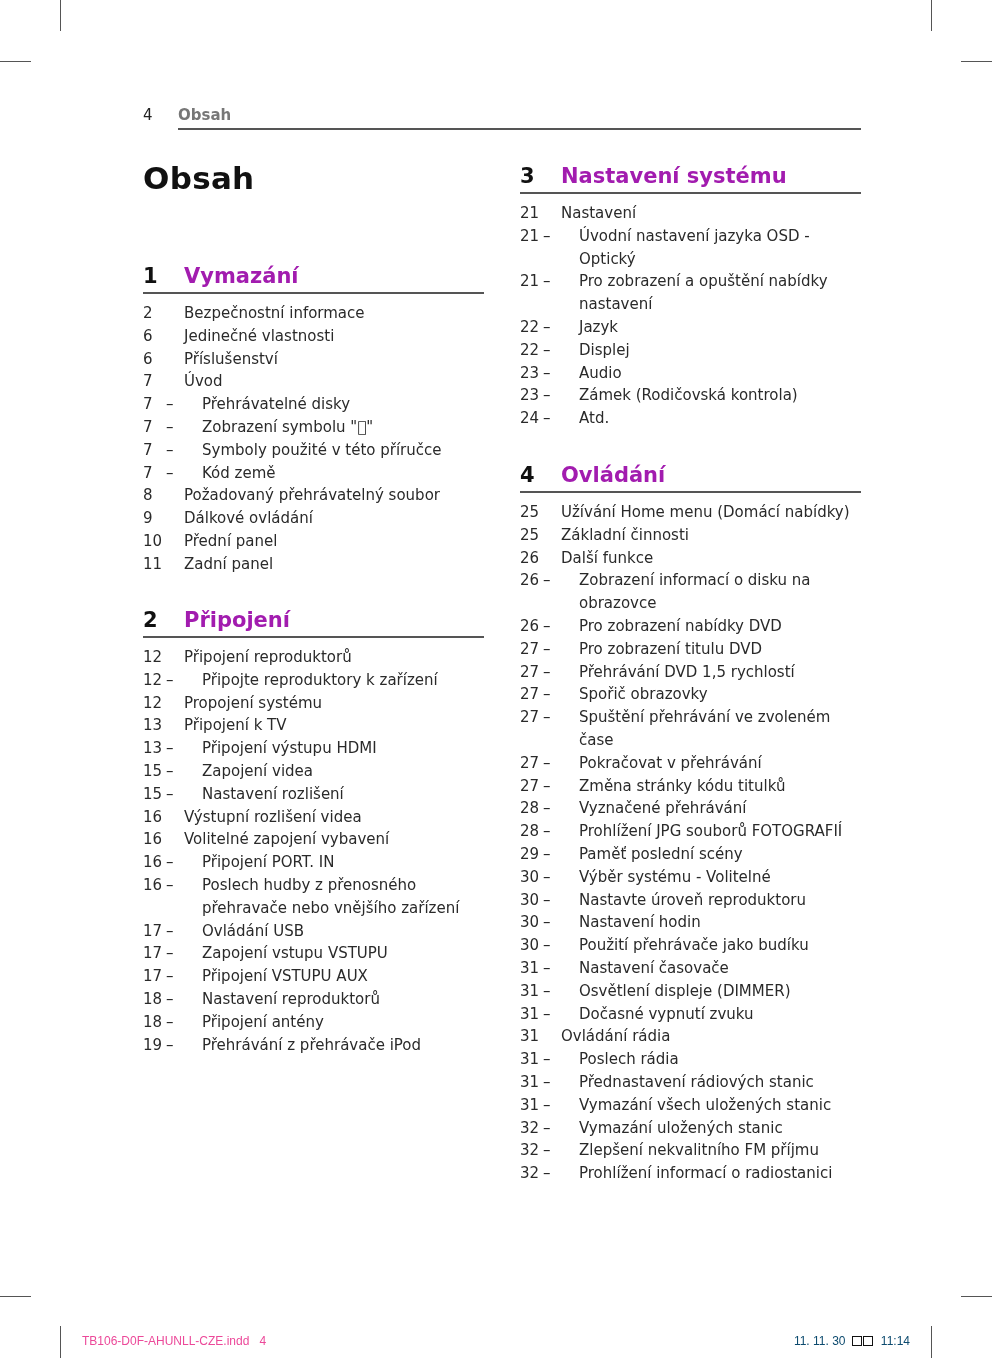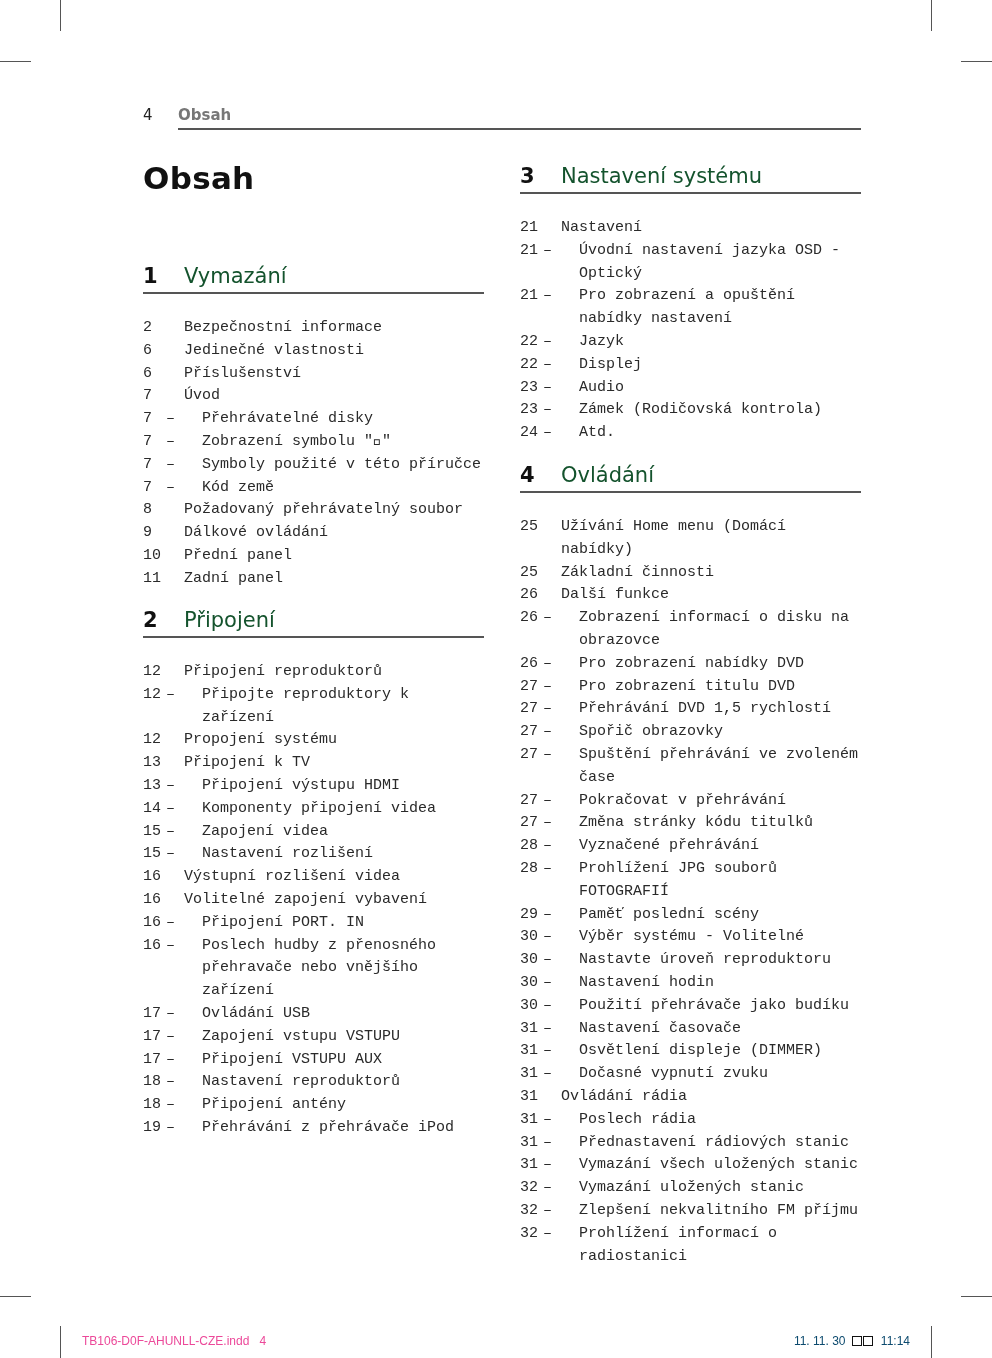--- a/index.html
+++ b/index.html
@@ -6,22 +6,22 @@
   body { width:992px; height:1358px; position:relative; overflow:hidden;
          font-family:"DejaVu Sans", "Liberation Sans", sans-serif; color:#1a1a1a; }
   .crop { position:absolute; background:#555; }
   .hdr-num { position:absolute; left:143px; top:106px; font-size:15px; color:#222; }
   .hdr-title { position:absolute; left:178px; top:106px; font-size:15px; font-weight:bold; color:#777; }
   .hdr-rule { position:absolute; left:178px; top:128px; width:683px; height:2px; background:#555; }
   .page-title { position:absolute; left:143px; top:160px; font-size:31px; font-weight:bold; color:#111; letter-spacing:0.3px; }
   .section { position:absolute; width:341px; }
   .sec-head { position:relative; height:28px; border-bottom:2px solid #555; }
   .sec-num { position:absolute; left:0; top:0; font-size:21px; font-weight:bold; color:#111; }
-  .sec-title { position:absolute; left:41px; top:0; font-size:21px; font-weight:normal; color:#14532d; }
-  .entries { margin-top:23px;font-family:Liberation Mono, monospace; }
+  .sec-title { position:absolute; left:41px; top:0; font-size:21px; font-weight:bold; color:#a21caf; }
+  .entries { margin-top:8px; }
   .entry { position:relative; font-size:15px; line-height:22.8px; color:#2a2a2a; }
   .entry .pg { position:absolute; left:0; top:0; width:38px; }
   .entry .txt { display:block; padding-left:41px; }
   .entry.sub .txt { padding-left:59px; text-indent:-18px; }
   .entry.sub .txt::before { content:"–"; display:inline-block; width:18px; }
   .footer-left { position:absolute; left:82px; top:1334px; font-family:"Liberation Sans", sans-serif; font-size:12px; color:#ec4899; }
   .footer-right { position:absolute; right:82px; top:1334px; font-family:"Liberation Sans", sans-serif; font-size:12px; color:#0c4a6e; }
   .box-glyph { display:inline-block; width:8px; height:8px; border:1px solid #111; margin-right:1px; vertical-align:-1px; }
 </style>
 </head>
@@ -118,24 +118,20 @@
       </div>
       <div class="entry">
         <span class="pg">13</span>
         <span class="txt">Připojení k TV</span>
       </div>
       <div class="entry sub">
         <span class="pg">13</span>
         <span class="txt">Připojení výstupu HDMI</span>
       </div>
       <div class="entry sub">
-        <span class="pg">14</span>
-        <span class="txt">Komponenty připojení videa</span>
-      </div>
-      <div class="entry sub">
         <span class="pg">15</span>
         <span class="txt">Zapojení videa</span>
       </div>
       <div class="entry sub">
         <span class="pg">15</span>
         <span class="txt">Nastavení rozlišení</span>
       </div>
       <div class="entry">
         <span class="pg">16</span>
         <span class="txt">Výstupní rozlišení videa</span>

